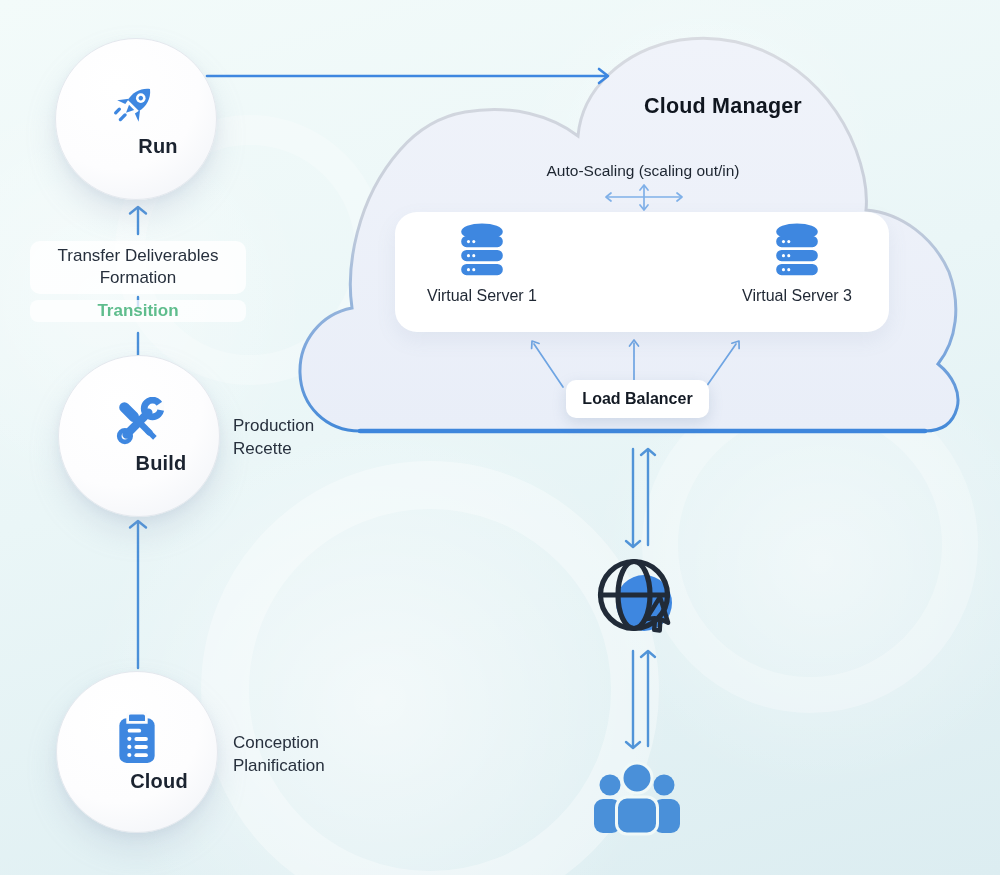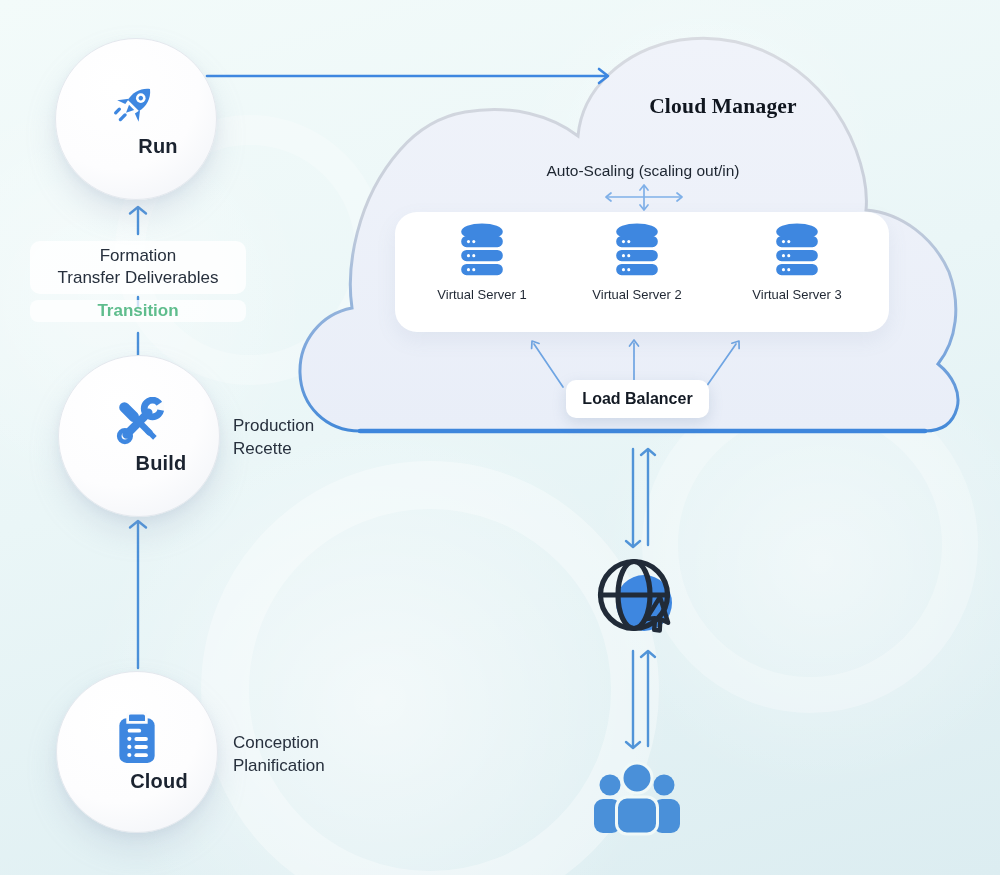--- a/index.html
+++ b/index.html
@@ -34,36 +34,36 @@
     background:rgba(255,255,255,.82);border-radius:10px;padding:4px 2px;
   }
   .transition-note{
     position:absolute;left:30px;width:212px;text-align:center;z-index:3;
     font-size:17px;color:#5fbd8d;background:rgba(255,255,255,.75);
     border-radius:8px;padding:1px 2px;
   }
   
   .cloud-title{
     position:absolute;left:573px;top:94px;width:300px;text-align:center;z-index:3;
-    font-weight:bold;font-size:21.5px;color:#10161f;letter-spacing:.2px;font-family:Liberation Serif, serif;
+    font-weight:bold;font-size:21.5px;color:#10161f;letter-spacing:.2px;
   }
   .autoscale-label{
     position:absolute;left:493px;top:162px;width:300px;text-align:center;z-index:3;
     font-size:15.5px;color:#1d2530;
   }
   .server-panel{
     position:absolute;left:395px;top:212px;width:494px;height:120px;z-index:2;
     background:#ffffff;border-radius:22px;
     box-shadow:0 8px 20px rgba(120,140,170,.10);
   }
   .server-cell{
     position:absolute;top:222px;width:160px;height:102px;z-index:3;
     display:flex;flex-direction:column;align-items:center;justify-content:flex-start;gap:7px;
   }
-  .server-label{font-size:13px;color:#1f2733;}
+  .server-label{font-size:16px;color:#1f2733;}
   .lb-box{
     position:absolute;left:566px;top:380px;width:143px;height:38px;z-index:3;
     background:#ffffff;border-radius:10px;
     box-shadow:0 5px 14px rgba(110,135,170,.22);
     display:flex;align-items:center;justify-content:center;
     font-weight:bold;font-size:16px;color:#131a24;
   }
   .net-icon{position:absolute;z-index:3;}
 </style>
 </head>
@@ -170,22 +170,22 @@
       </g>
       <g stroke="#3E87E0" stroke-width="3.2" stroke-linecap="round">
         <line x1="9" y1="38" x2="13.5" y2="33.5"></line>
         <line x1="4.5" y1="31.5" x2="8" y2="28"></line>
       </g>
     </svg>
     <div class="stage-label">Run</div>
   </div>
 
   <div class="center-note" style="top:241px;">
+    <div>Transfer Deliverables</div>
     <div>Formation</div>
-    <div>Transfer Deliverables</div>
   </div>
   <div class="transition-note" style="top:300px;font-weight:bold;">Transition</div>
 
   <div class="stage-circle" style="left:58px;top:355px;">
     <svg width="50" height="50" viewBox="0 0 48 48">
 
       <line x1="33" y1="15" x2="12" y2="36" stroke="#3E87E0" stroke-width="8" stroke-linecap="round"></line>
       <circle cx="37" cy="11" r="8" fill="none" stroke="#3E87E0" stroke-width="6.5"></circle>
       <polygon points="37,11 50,2 52,14" fill="#fbfcfd"></polygon>
       <circle cx="10.5" cy="37.5" r="5.5" fill="none" stroke="#3E87E0" stroke-width="4.5"></circle>
@@ -236,37 +236,20 @@
           <circle cx="16.5" cy="20.3" r="1.6"></circle>
         <circle cx="11" cy="34.8" r="1.6"></circle>
           <circle cx="16.5" cy="34.8" r="1.6"></circle>
         <circle cx="11" cy="49.3" r="1.6"></circle>
           <circle cx="16.5" cy="49.3" r="1.6"></circle>
       </g>
     </svg>
     <div class="server-label">Virtual Server 1</div>
   </div>
 
-  <div class="server-cell" style="left:557px;">
-    <svg width="50" height="58" viewBox="0 0 50 60">
-      <ellipse cx="25" cy="10" rx="21.5" ry="8.5" fill="#3E87E0"></ellipse>
-      <rect x="3.5" y="14.5" width="43" height="11.5" rx="5.5" fill="#3E87E0"></rect>
-      <rect x="3.5" y="29" width="43" height="11.5" rx="5.5" fill="#3E87E0"></rect>
-      <rect x="3.5" y="43.5" width="43" height="11.5" rx="5.5" fill="#3E87E0"></rect>
-      <g fill="#ffffff">
-        <circle cx="11" cy="20.3" r="1.6"></circle>
-          <circle cx="16.5" cy="20.3" r="1.6"></circle>
-        <circle cx="11" cy="34.8" r="1.6"></circle>
-          <circle cx="16.5" cy="34.8" r="1.6"></circle>
-        <circle cx="11" cy="49.3" r="1.6"></circle>
-          <circle cx="16.5" cy="49.3" r="1.6"></circle>
-      </g>
-    </svg>
-    <div class="server-label">Virtual Server 2</div>
-  </div>
 
   <div class="server-cell" style="left:717px;">
     <svg width="50" height="58" viewBox="0 0 50 60">
       <ellipse cx="25" cy="10" rx="21.5" ry="8.5" fill="#3E87E0"></ellipse>
       <rect x="3.5" y="14.5" width="43" height="11.5" rx="5.5" fill="#3E87E0"></rect>
       <rect x="3.5" y="29" width="43" height="11.5" rx="5.5" fill="#3E87E0"></rect>
       <rect x="3.5" y="43.5" width="43" height="11.5" rx="5.5" fill="#3E87E0"></rect>
       <g fill="#ffffff">
         <circle cx="11" cy="20.3" r="1.6"></circle>
           <circle cx="16.5" cy="20.3" r="1.6"></circle>

